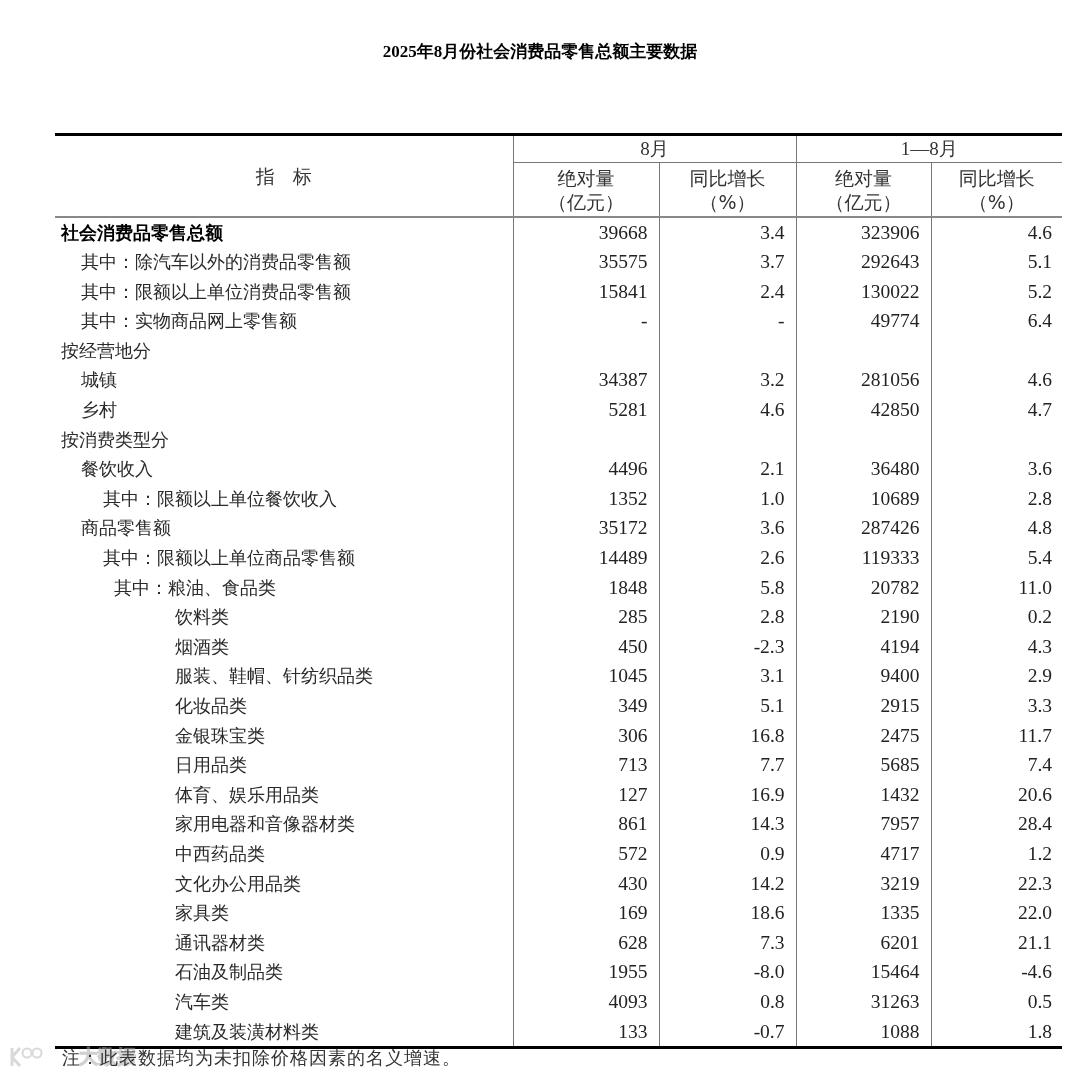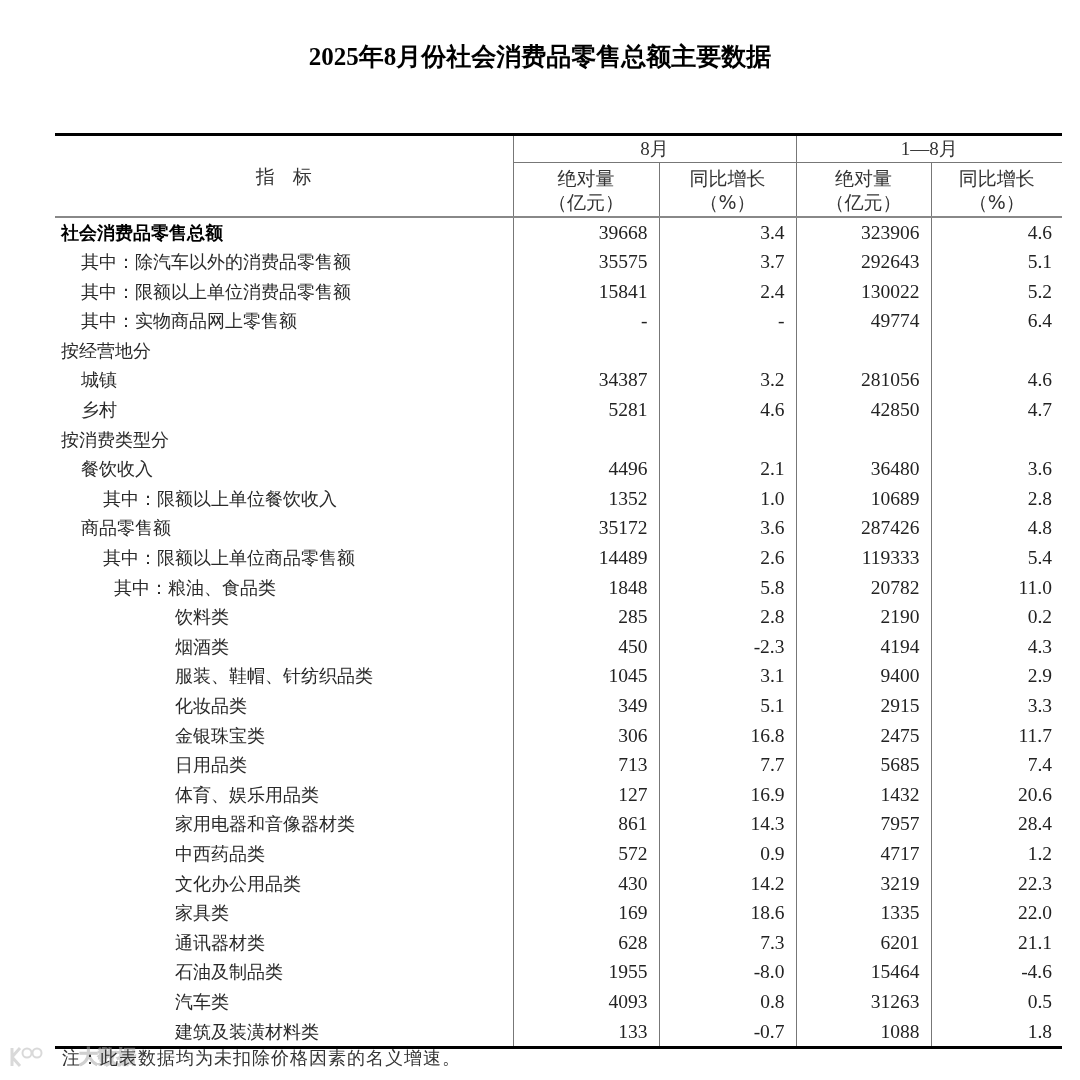--- a/index.html
+++ b/index.html
@@ -2,21 +2,21 @@
 <html><head>
   <meta charset="utf-8">
   <style>
     * { margin: 0; padding: 0; box-sizing: border-box; }
     html, body { width: 1080px; height: 1080px; background: #ffffff; overflow: hidden; }
     body { position: relative; font-family: "Liberation Serif", "DejaVu Serif", serif; color: #111; }
 
     .title {
       position: absolute; left: 0; top: 40px; width: 1080px; text-align: center;
       font-family: "Liberation Serif", "DejaVu Serif", serif;
-      font-weight: bold; font-size: 25px; letter-spacing: 0px; color: #000;
+      font-weight: bold; font-size: 17px; letter-spacing: 0px; color: #000;
     }
 
     .table-wrap { position: absolute; left: 55px; top: 133px; width: 1007px; }
     table { border-collapse: collapse; width: 1007px; table-layout: fixed; }
     col.c0 { width: 458px; }
     col.c1 { width: 146px; }
     col.c2 { width: 137px; }
     col.c3 { width: 135px; }
     col.c4 { width: 131px; }
 

